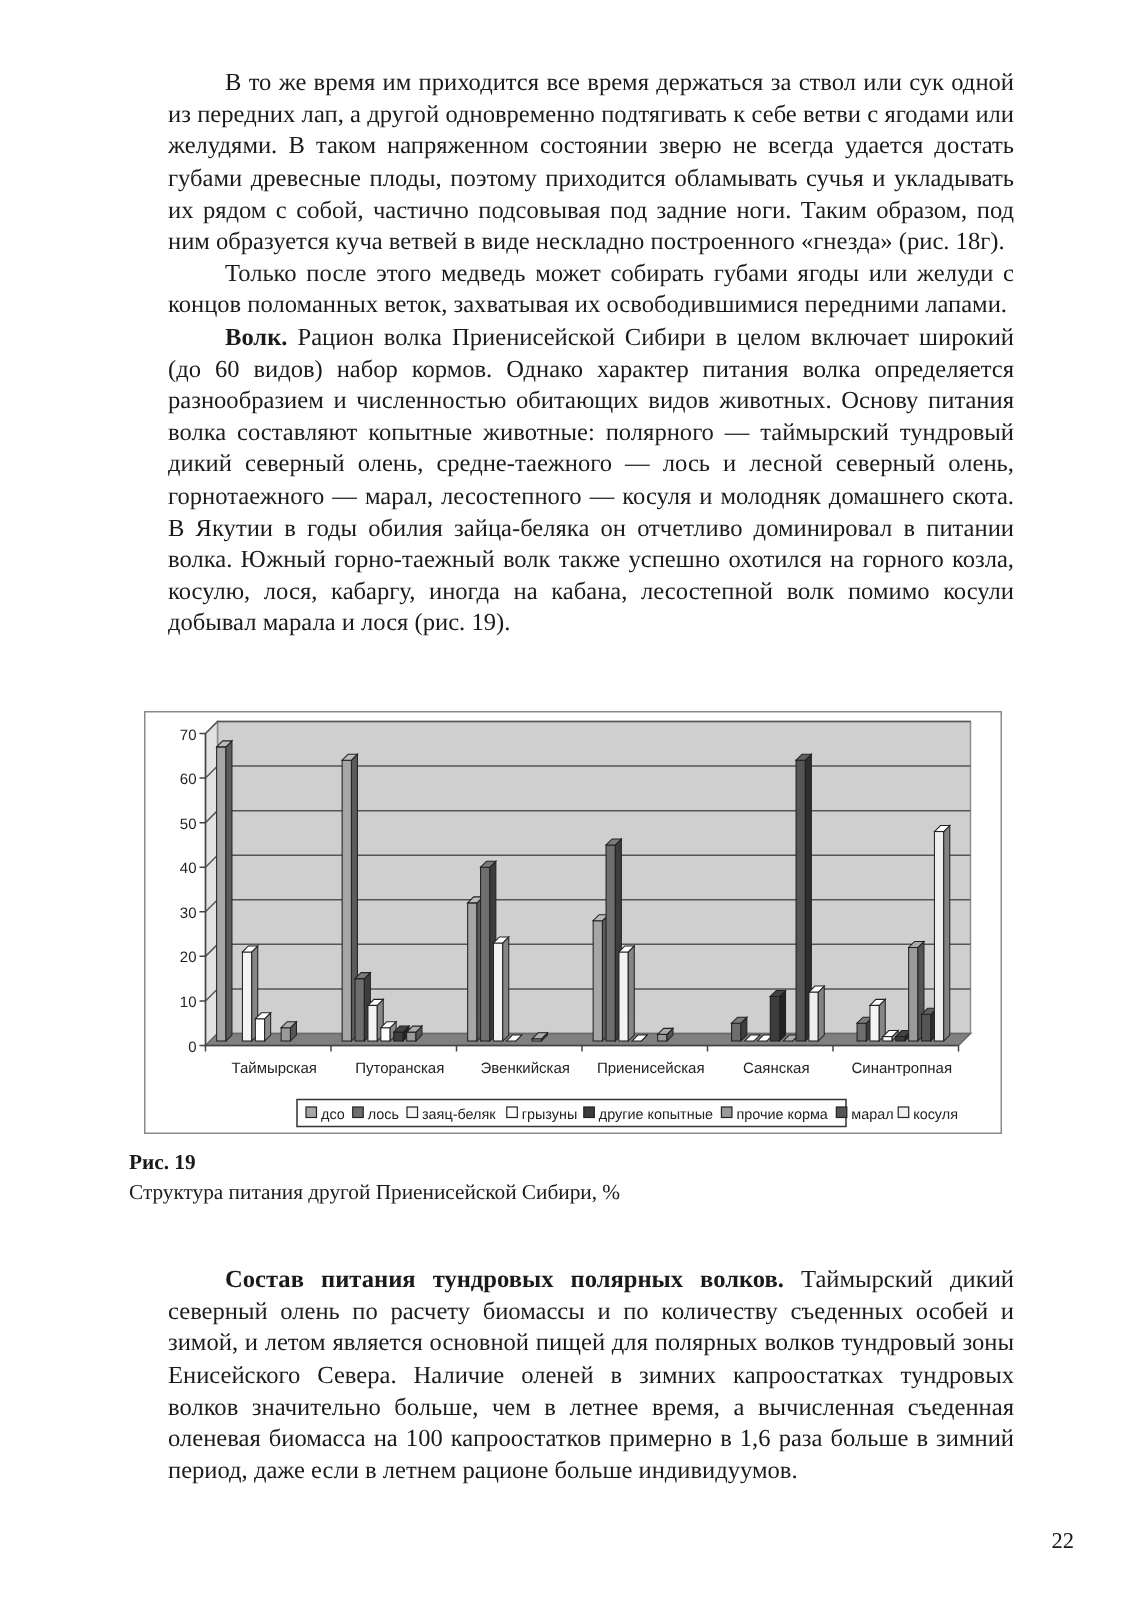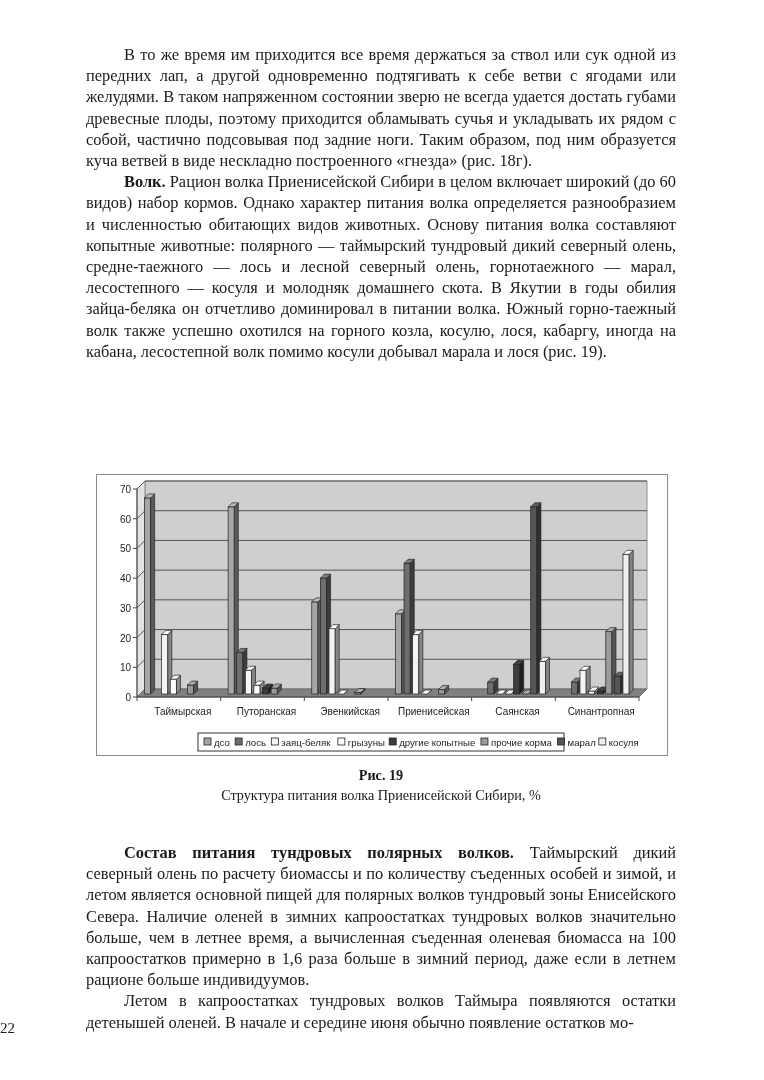--- a/index.html
+++ b/index.html
@@ -1,36 +1,37 @@
 <!DOCTYPE html>
 <html><head>
 <meta charset="utf-8">
 <style>
   html, body { margin: 0; padding: 0; background: #ffffff; }
   body { width: 764px; height: 1080px; position: relative; overflow: hidden;
          font-family: "Liberation Serif", "DejaVu Serif", serif; color: #1a1a1a; }
   .page { position: absolute; left: 86px; top: 44px; width: 590px; }
   p { margin: 0; font-size: 16.4px; line-height: 21.2px; text-align: justify; }
-  p.indent { text-indent: 38px; }
+  p.indent { text-indent: 38px; margin-left: 26px; }
   .run-in { font-weight: bold; }
   .chart-frame { position: absolute; left: 96px; top: 474px; width: 572px; height: 282px;
                  border: 1px solid #8a8a8a; box-sizing: border-box; background: #fff; }
   .chart-frame svg { position: absolute; left: 0; top: 0; }
-  .caption { position: absolute; left: 86px; width: 590px; text-align: center; font-size: 14.2px; }
+  .caption { position: absolute; left: 86px; width: 590px; font-size: 14.2px; }
   .cap-title { top: 767px; font-weight: bold; }
   .cap-sub { top: 787px; }
   .after { position: absolute; left: 86px; top: 842px; width: 590px; }
-  .pagenum { position: absolute; top: 1020px; left: 0; width: 716px; text-align: left; font-size: 15px; }
+  .pagenum { position: absolute; top: 1020px; left: 0; width: 716px; text-align: right; font-size: 15px; }
   .tick-label, .cat-label, .legend-text { font-family: "Liberation Sans", "DejaVu Sans", sans-serif; }
 </style>
 </head>
 <body>
 
 <div class="page">
   <p class="indent"><span>В то же время им приходится все время держаться за ствол или сук одной из передних лап, а другой одновременно подтягивать к себе ветви с ягодами или желудями. В таком напряженном состоянии зверю не всегда удается достать губами древесные плоды, поэтому приходится обламывать сучья и укладывать их рядом с собой, частично подсовывая под задние ноги. Таким образом, под ним образуется куча ветвей в виде нескладно построенного «гнезда» (рис. 18г).</span></p>
+  <p class="indent"><span>Только после этого медведь может собирать губами ягоды или желуди с концов поломанных веток, захватывая их освободившимися передними лапами.</span></p>
   <p class="indent"><span class="run-in">Волк.</span><span> Рацион волка Приенисейской Сибири в целом включает широкий (до 60 видов) набор кормов. Однако характер питания волка определяется разнообразием и численностью обитающих видов животных. Основу питания волка составляют копытные животные: полярного — таймырский тундровый дикий северный олень, средне-таежного — лось и лесной северный олень, горнотаежного — марал, лесостепного — косуля и молодняк домашнего скота. В Якутии в годы обилия зайца-беляка он отчетливо доминировал в питании волка. Южный горно-таежный волк также успешно охотился на горного козла, косулю, лося, кабаргу, иногда на кабана, лесостепной волк помимо косули добывал марала и лося (рис. 19).</span></p>
 </div>
 
 <div class="chart-frame">
   <svg id="chart" width="572" height="282">
       <polygon points="48,6 550,6 550,214 48,214" fill="#cfcfcf" stroke="#8c8c8c" stroke-width="1"></polygon>
       <polygon points="40,14 48,6 48,214 40,222" fill="#e2e2e2" stroke="#8c8c8c" stroke-width="1"></polygon>
       <polygon points="40,222 48,214 550,214 542,222" fill="#808080" stroke="#6a6a6a" stroke-width="1"></polygon>
       <line x1="36" y1="222" x2="40" y2="222" stroke="#444" stroke-width="1"></line>
       <text x="34" y="226" text-anchor="end" font-size="10" fill="#222" class="tick-label">0</text>
@@ -193,20 +194,19 @@
       <rect x="383.95000000000005" y="263" width="7" height="7" fill="#9a9a9a" stroke="#222" stroke-width="0.8"></rect>
       <text x="393.95000000000005" y="271" font-size="9.6" fill="#222" class="legend-text">прочие корма</text>
       <rect x="460.55000000000007" y="263" width="7" height="7" fill="#555555" stroke="#222" stroke-width="0.8"></rect>
       <text x="470.55000000000007" y="271" font-size="9.6" fill="#222" class="legend-text">марал</text>
       <rect x="501.80000000000007" y="263" width="7" height="7" fill="#efefef" stroke="#222" stroke-width="0.8"></rect>
       <text x="511.80000000000007" y="271" font-size="9.6" fill="#222" class="legend-text">косуля</text>
     </svg>
 </div>
 
 <div class="caption cap-title">Рис. 19</div>
-<div class="caption cap-sub">Структура питания волка Приенисейской Сибири, %</div>
+<div class="caption cap-sub">Структура питания другой Приенисейской Сибири, %</div>
 
 <div class="after">
   <p class="indent"><span class="run-in">Состав питания тундровых полярных волков.</span><span> Таймырский дикий северный олень по расчету биомассы и по количеству съеденных особей и зимой, и летом является основной пищей для полярных волков тундровый зоны Енисейского Севера. Наличие оленей в зимних капроостатках тундровых волков значительно больше, чем в летнее время, а вычисленная съеденная оленевая биомасса на 100 капроостатков примерно в 1,6 раза больше в зимний период, даже если в летнем рационе больше индивидуумов.</span></p>
-  <p class="indent"><span>Летом в капроостатках тундровых волков Таймыра появляются остатки детенышей оленей. В начале и середине июня обычно появление остатков мо-</span></p>
 </div>
 
 <div class="pagenum">22</div>
 
 </body></html>

